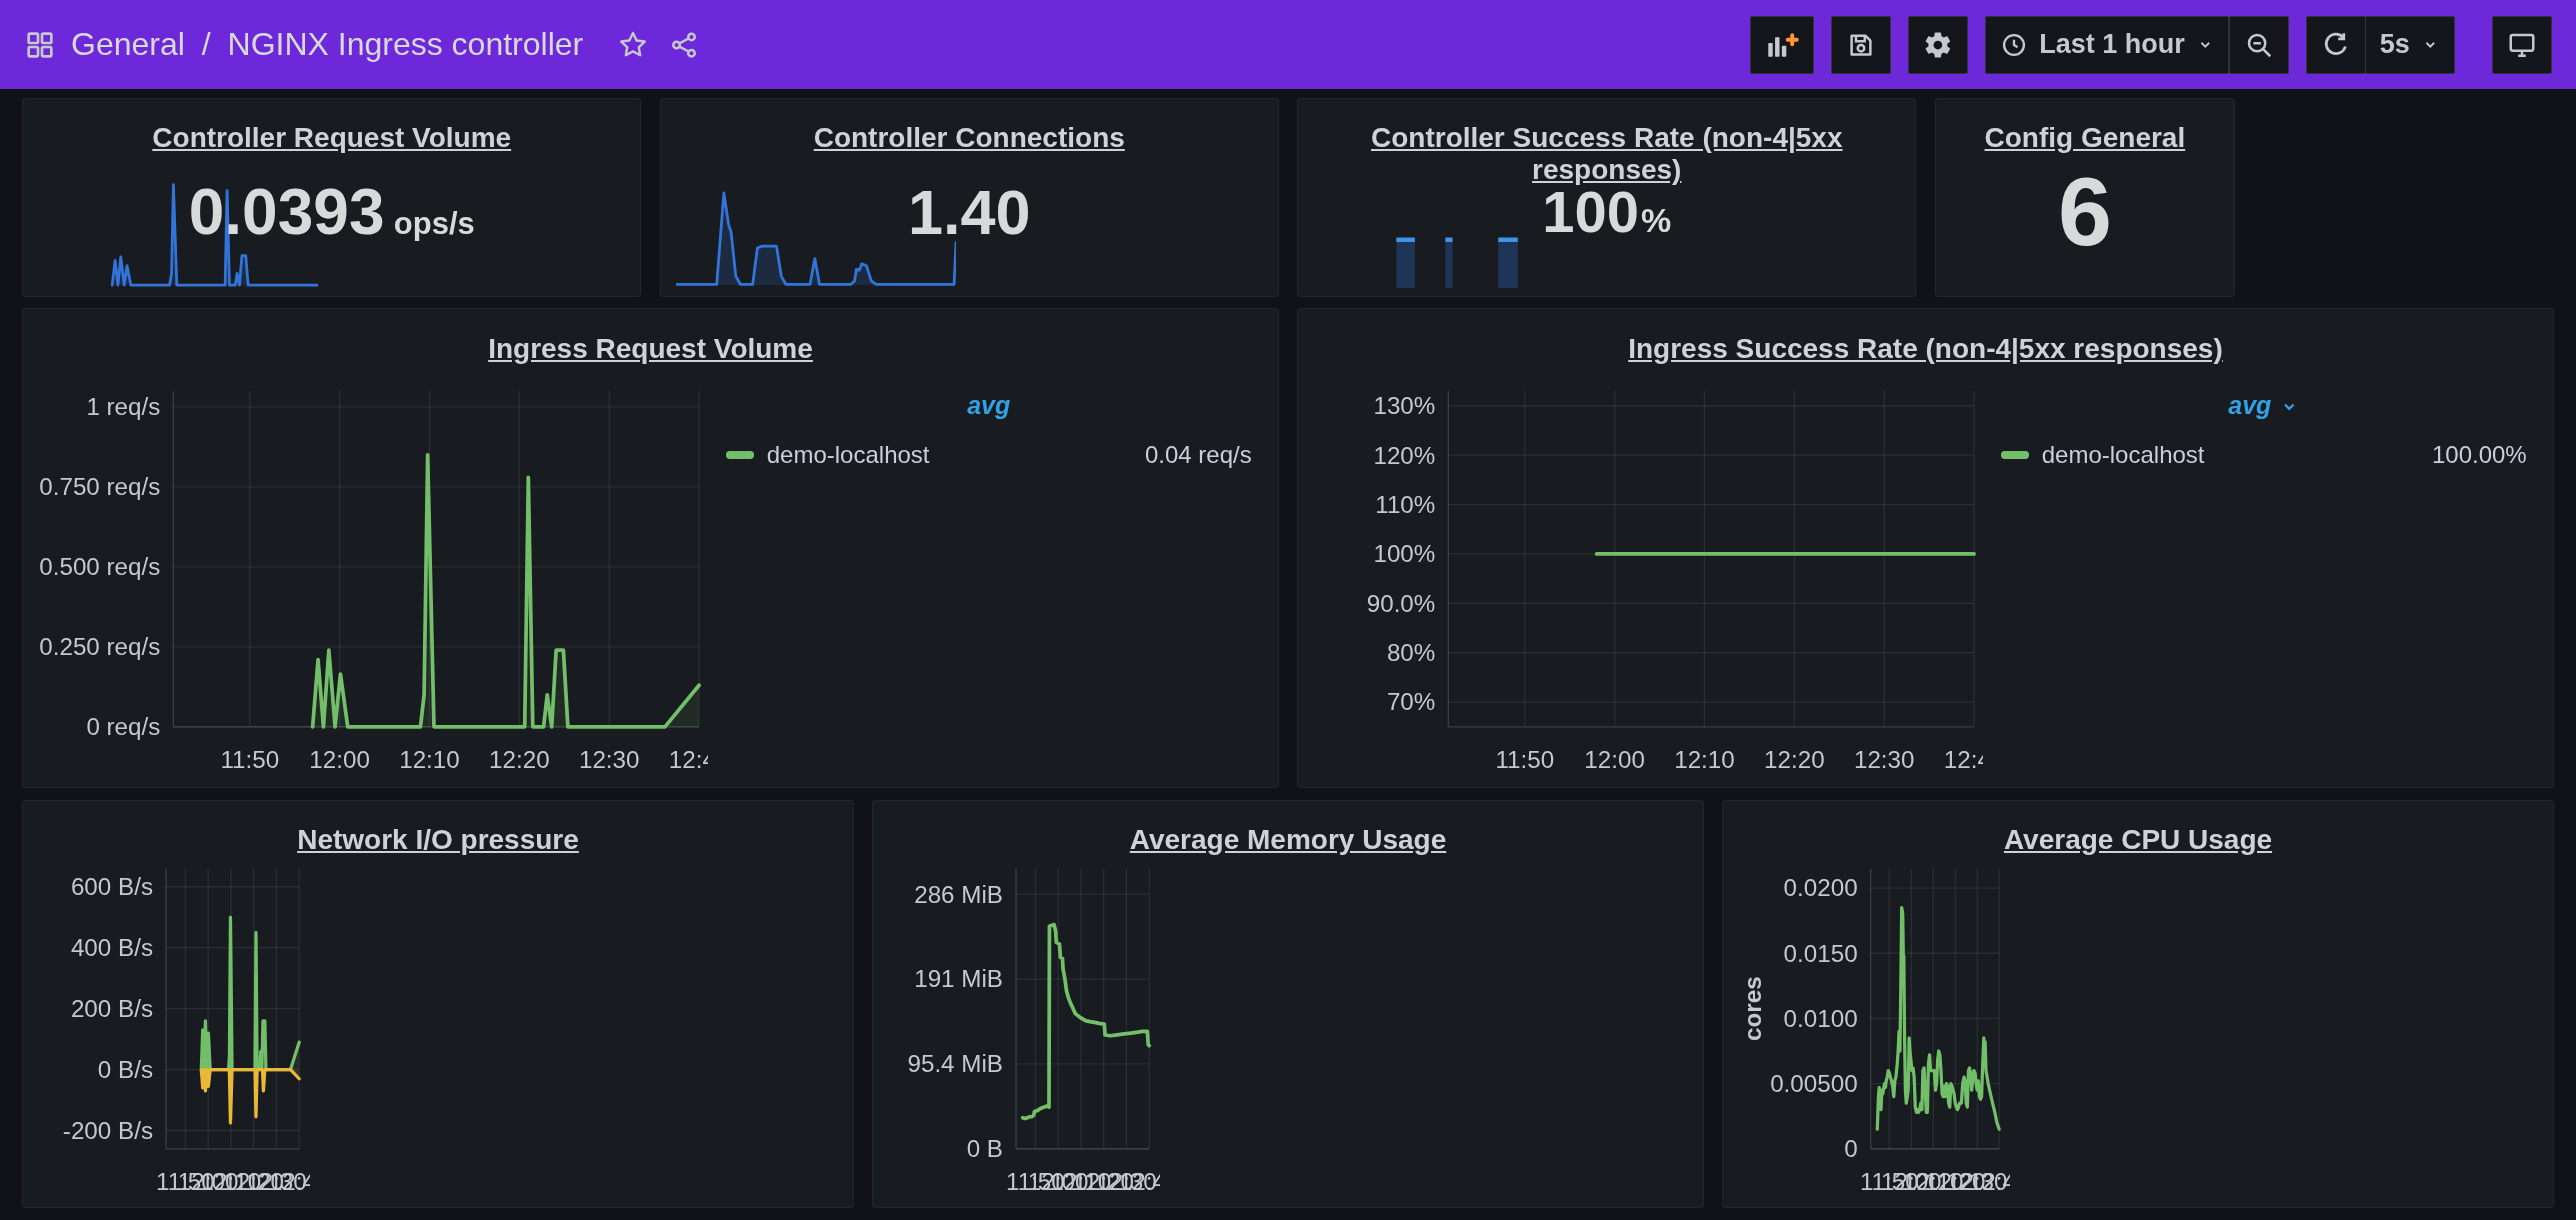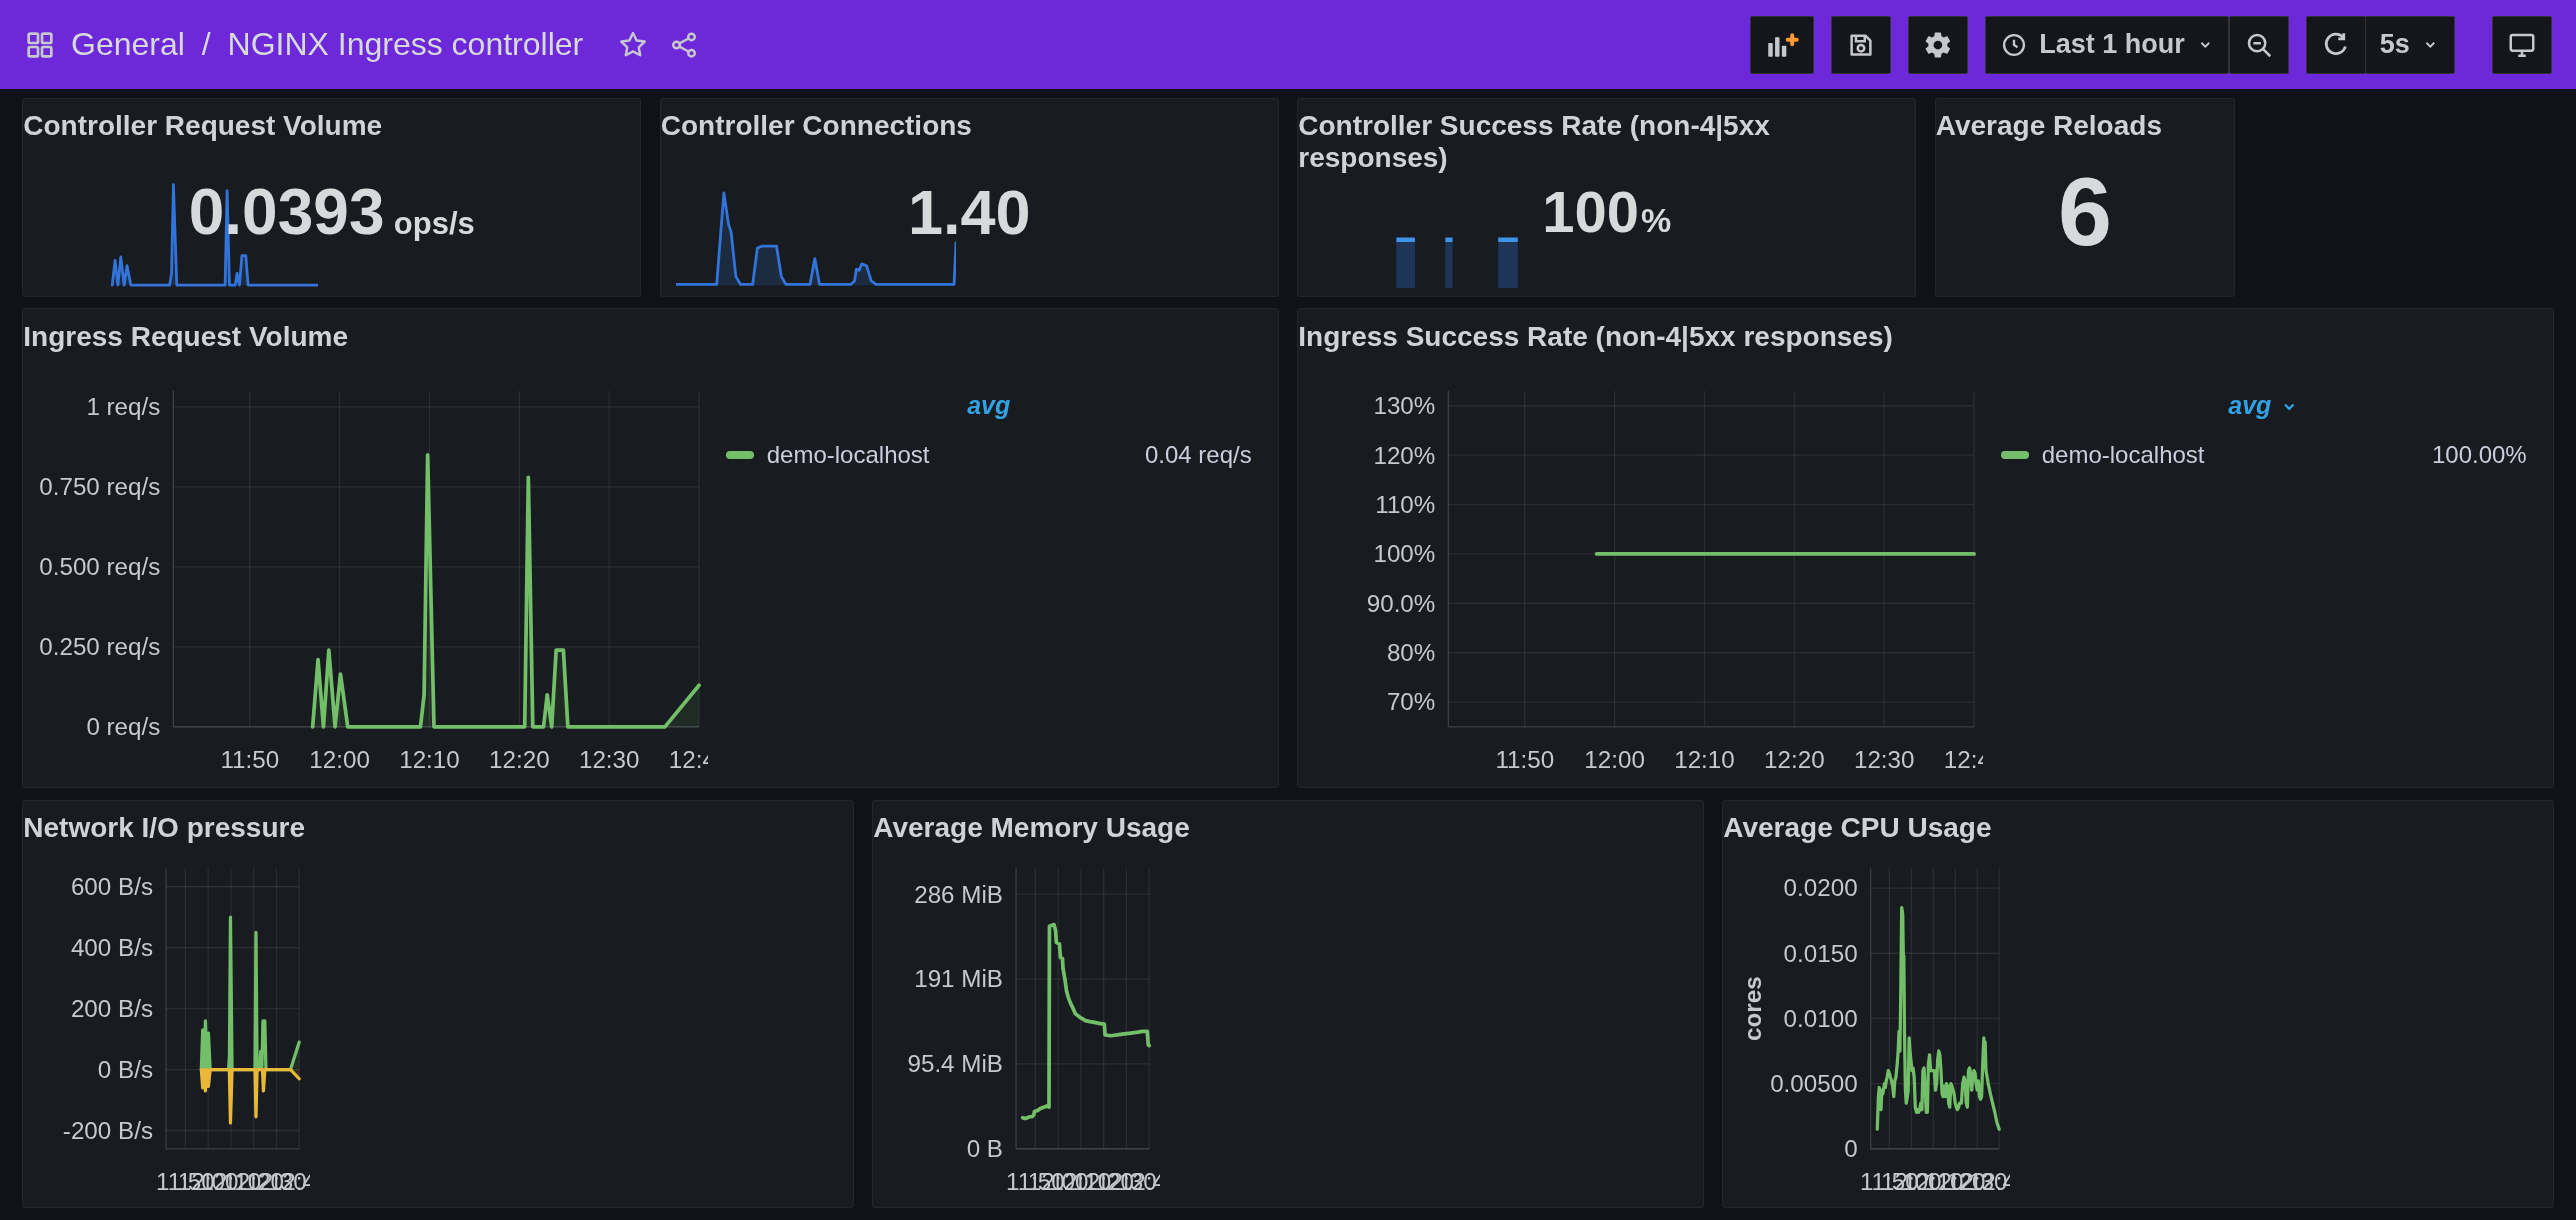--- a/index.html
+++ b/index.html
@@ -18,22 +18,22 @@
     background:#14161b;color:#C7C8CD;font-size:27px;font-weight:700;cursor:pointer;}
   .tgroup .tbtn + .tbtn{margin-left:-0.9px;}
   .kiosk{margin-left:20.5px;}
   .icon{display:inline-block;}
   .icon svg{display:block;}
   
   .dash{display:grid;grid-template-columns:repeat(24,1fr);gap:11.2px 18.6px;padding:9.3px 22.3px 18.6px;}
   .c3{grid-column:span 3}.c6{grid-column:span 6}.c8{grid-column:span 8}.c12{grid-column:span 12}
   .panel{position:relative;background:#181B1F;border:0.9px solid #24262C;border-radius:2.8px;overflow:hidden;}
   .h-stat{height:197px}.h-mid{height:478px}.h-low{height:406px}
-  .panel-title{position:absolute;top:11.2px;left:0;right:0;margin:0;
-    font-size:28px;font-weight:700;color:#D0D2D8;cursor:pointer;z-index:3;}
+  .panel-title{position:absolute;top:11.2px;left:0;right:0;margin:12px;text-align:center;
+    font-size:28px;font-weight:700;color:#D0D2D8;cursor:pointer;z-index:3;text-decoration:underline;}
   
   .stat-wrap{position:absolute;top:41px;bottom:13px;left:0;right:0;display:flex;
     align-items:center;justify-content:center;z-index:2;}
   .stat-value{color:#D8D9DA;font-weight:700;white-space:nowrap;}
   .s1 .big{font-size:64px}.s1 .unit{font-size:31px;margin-left:9.3px}
   .s2 .big{font-size:63px}
   .s3 .big{font-size:58px}.s3 .unit{font-size:34px;margin-left:1.9px}
   .s4 .big{font-size:97px}.s5 .big{font-size:97px}
   .spark{position:absolute;left:15px;right:15px;bottom:8.4px;height:112px;z-index:1;}
   .spark.bars{height:52px;}
@@ -208,21 +208,21 @@
         <rect x="89.74358974358974" y="4" width="20" height="52" fill="#3274D9" fill-opacity="0.3"></rect>
         <line x1="89.74358974358974" y1="4" x2="109.74358974358974" y2="4" stroke="#3D94E8" stroke-width="5"></line>
         <rect x="142.56410256410257" y="4" width="7.692307692307679" height="52" fill="#3274D9" fill-opacity="0.3"></rect>
         <line x1="142.56410256410257" y1="4" x2="150.25641025641025" y2="4" stroke="#3D94E8" stroke-width="5"></line>
         <rect x="199.48717948717947" y="4" width="21.02564102564105" height="52" fill="#3274D9" fill-opacity="0.3"></rect>
         <line x1="199.48717948717947" y1="4" x2="220.51282051282053" y2="4" stroke="#3D94E8" stroke-width="5"></line>
       </svg>
   </section>
 
   <section class="panel h-stat c3 s4">
-    <h2 class="panel-title">Average Reloads</h2>
+    <h2 class="panel-title">Config General</h2>
     <div class="stat-wrap">
         <div class="stat-value">
       <span class="big">6</span>
     </div>
       </div>
   </section>
 
 
   <section class="panel h-mid c12">
     <h2 class="panel-title">Ingress Request Volume</h2>

